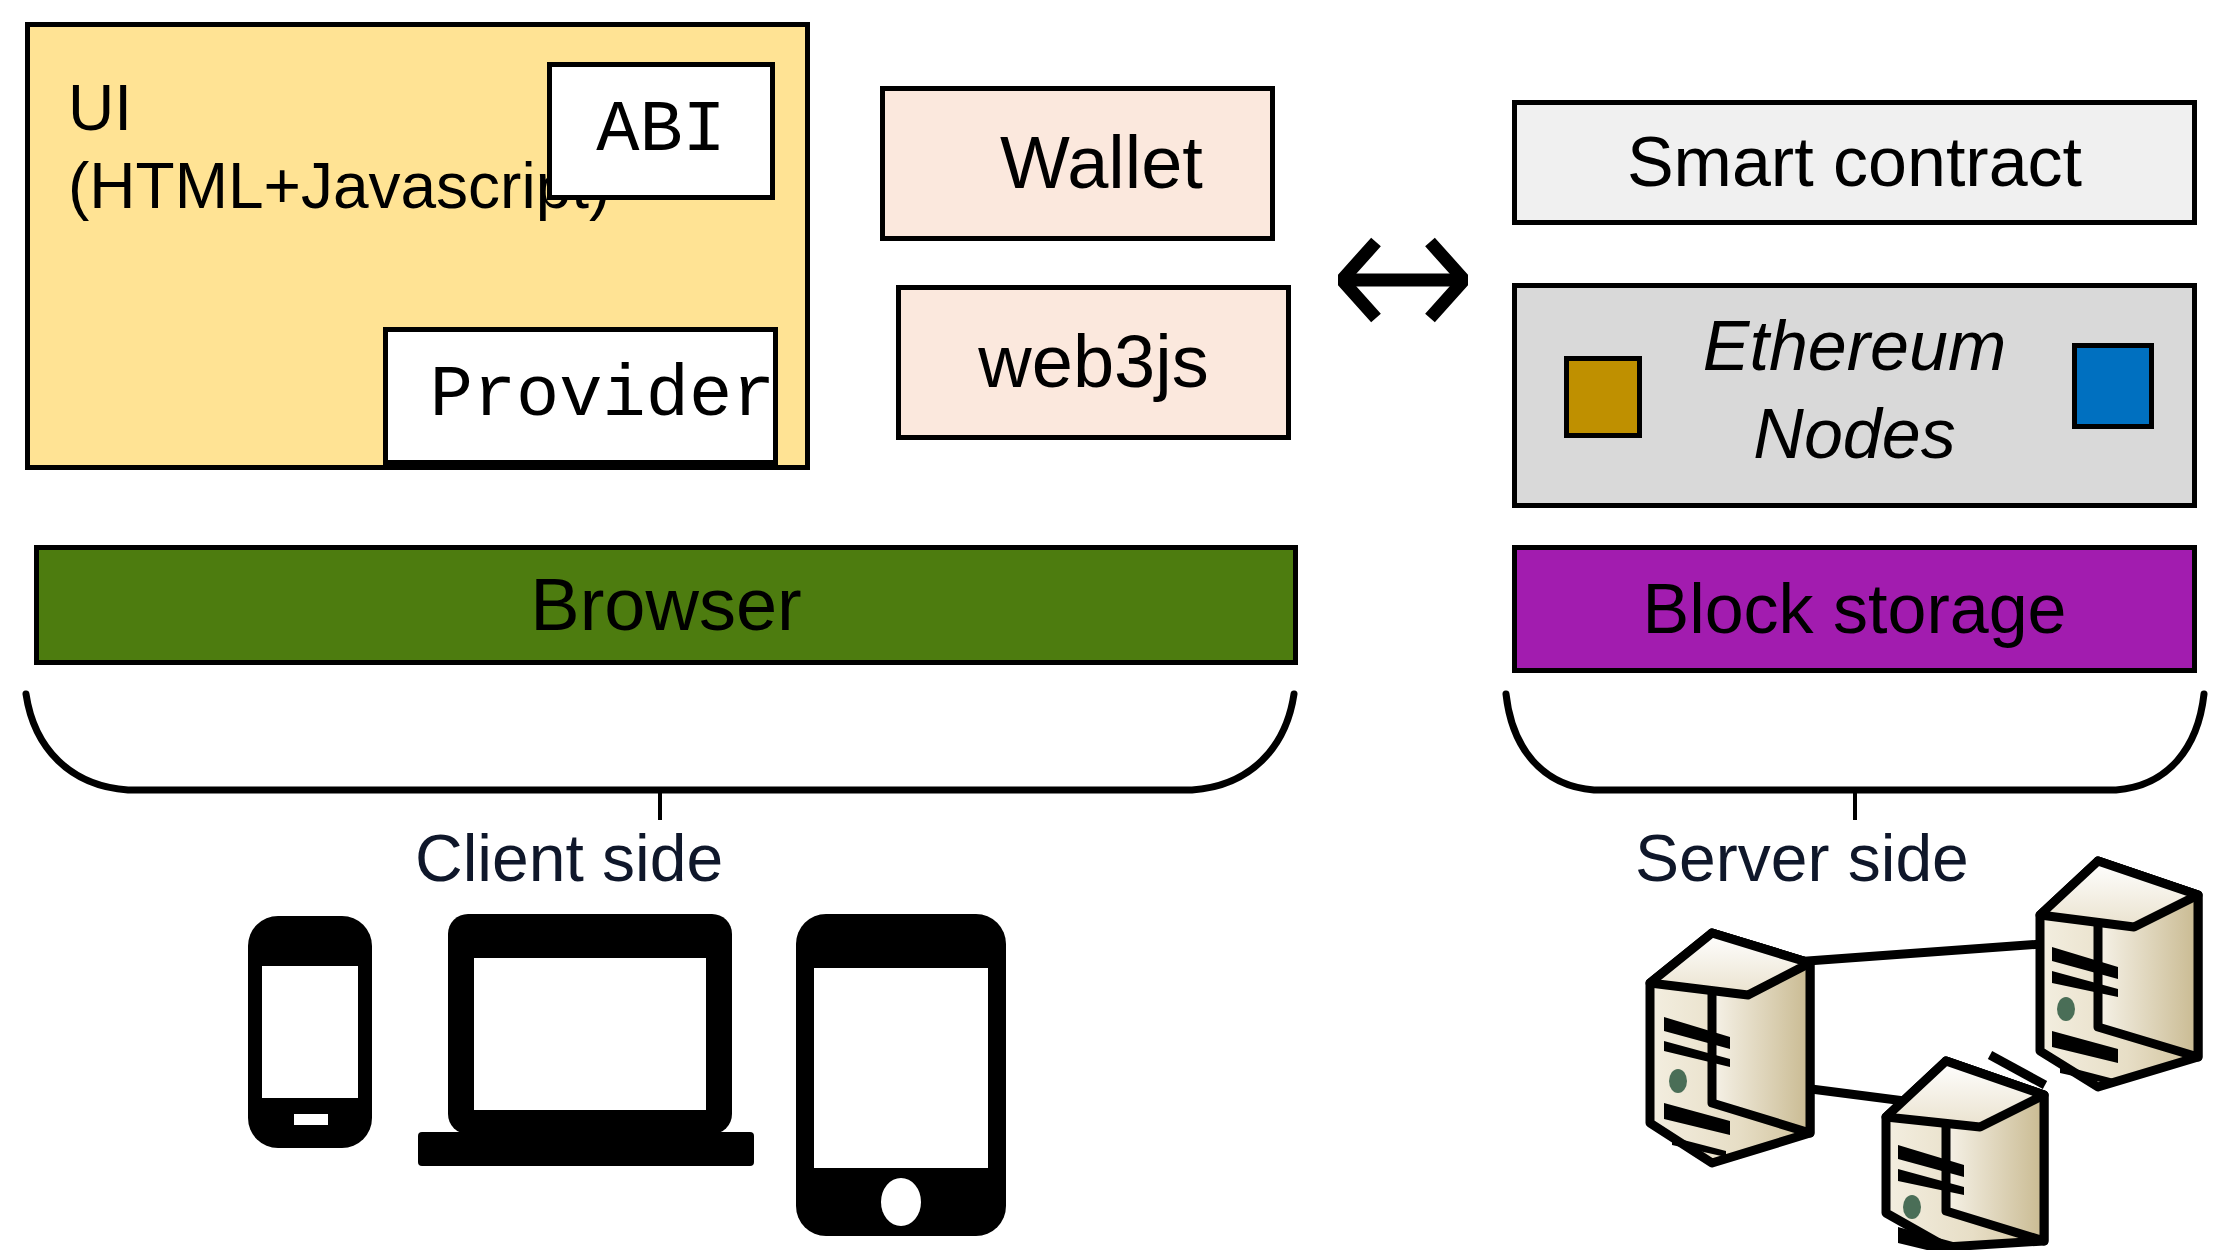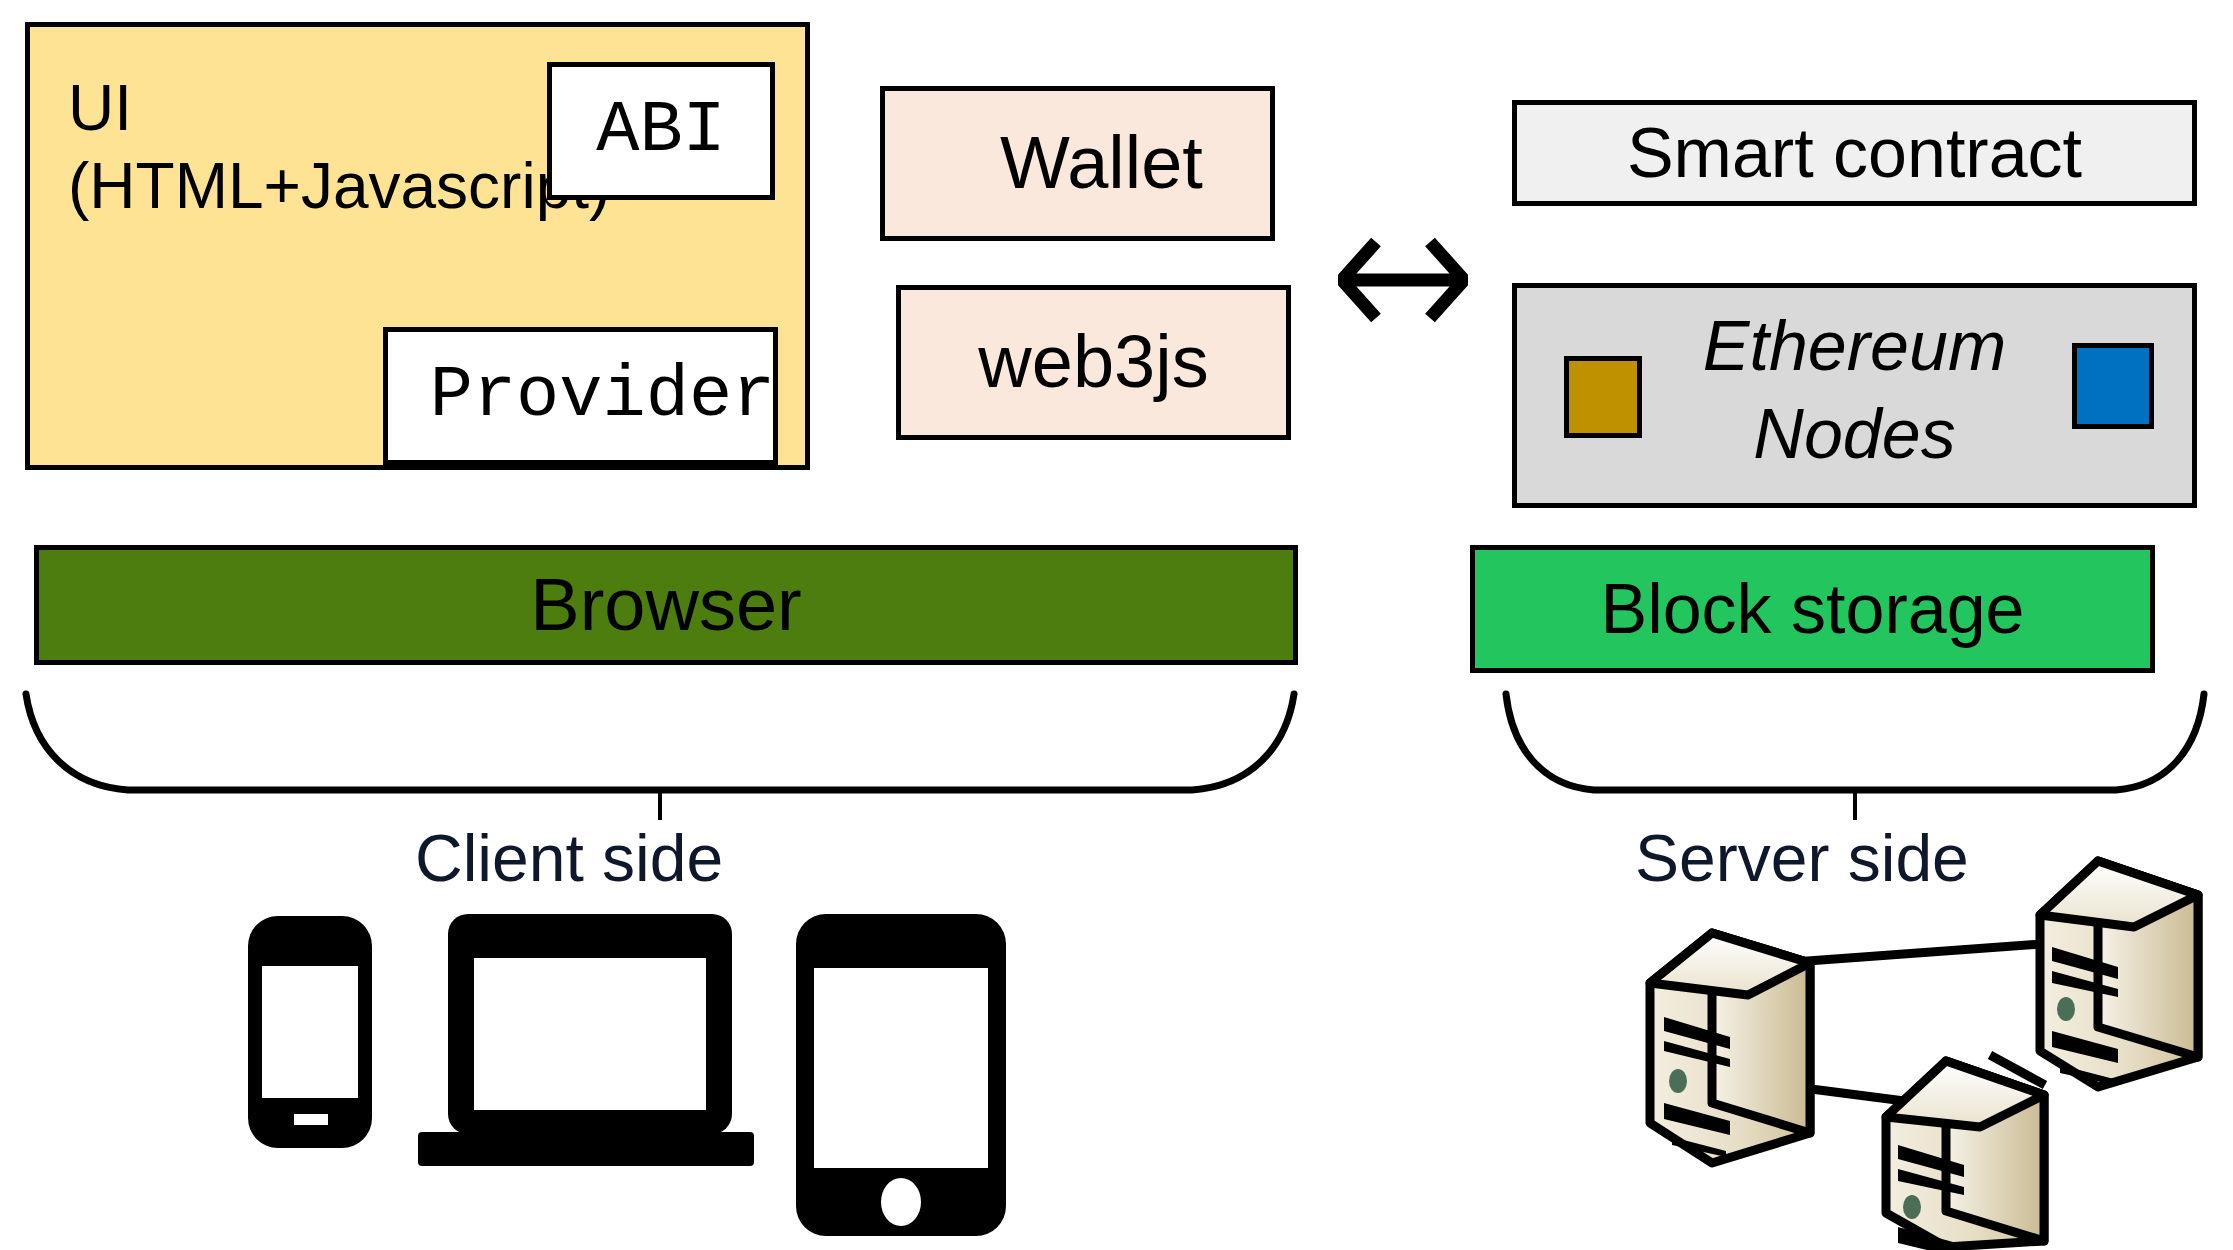--- a/index.html
+++ b/index.html
@@ -80,21 +80,21 @@
   }
 
   
   #exchange-arrow {
     position: absolute;
     left: 1338px; top: 232px; width: 130px; height: 96px;
   }
 
   
   #smart-contract-box {
-    left: 1512px; top: 100px; width: 685px; height: 106px;
+    left: 1512px; top: 100px; width: 685px; height: 125px;
     background: #F0F0F0;
     font-size: 70px;
   }
   #ethereum-box {
     left: 1512px; top: 283px; width: 685px; height: 225px;
     background: #D9D9D9;
     font-size: 70px;
     display: block;
     font-style: italic;
   }
@@ -121,22 +121,22 @@
   }
 
   
   #browser-box {
     left: 27px; top: 545px; width: 1264px; height: 120px;
     background: #4d7c0f;
     font-size: 74px;
     margin-left: 7px;
   }
   #block-storage-box {
-    left: 1470px; top: 545px; width: 685px; height: 128px;
-    background: #22c55e;
+    left: 1512px; top: 545px; width: 685px; height: 128px;
+    background: #a21caf;
     font-size: 70px;
   }
 
   
   .bracket-svg { position: absolute; }
   #client-bracket-svg { left: 20px; top: 690px; width: 1280px; height: 130px; }
   #server-bracket-svg { left: 1500px; top: 690px; width: 710px; height: 130px; }
 
   .side-label {
     position: absolute;

